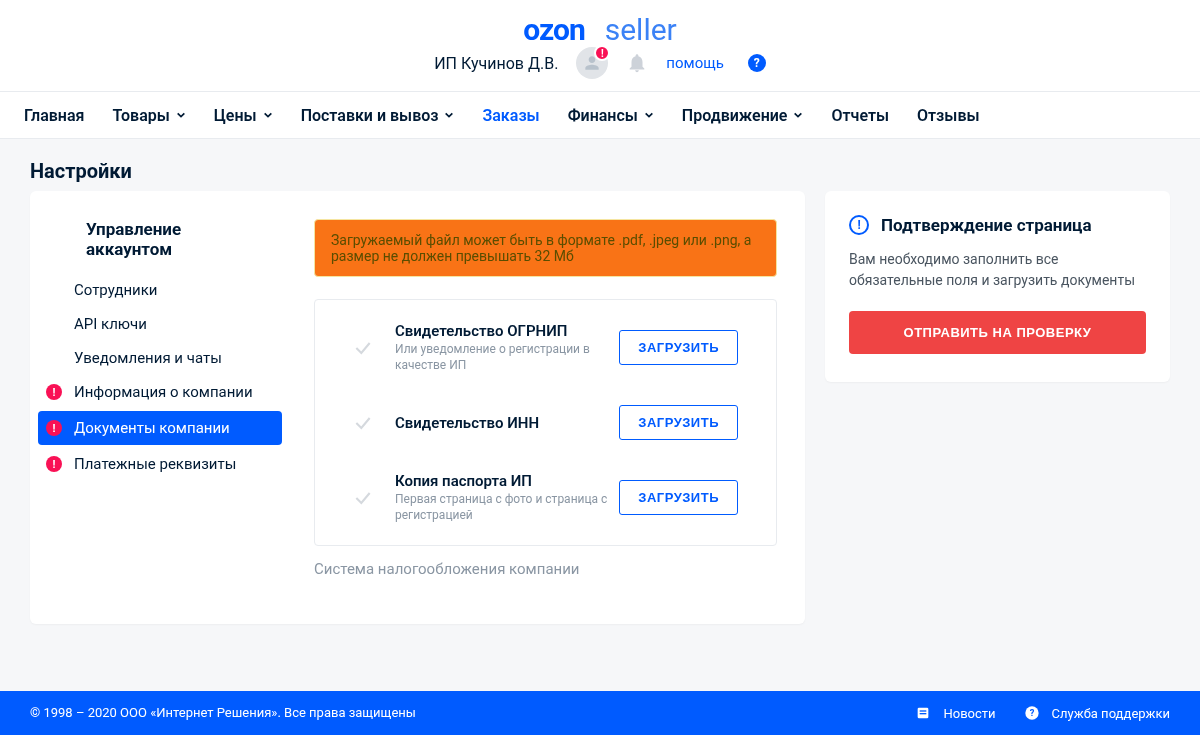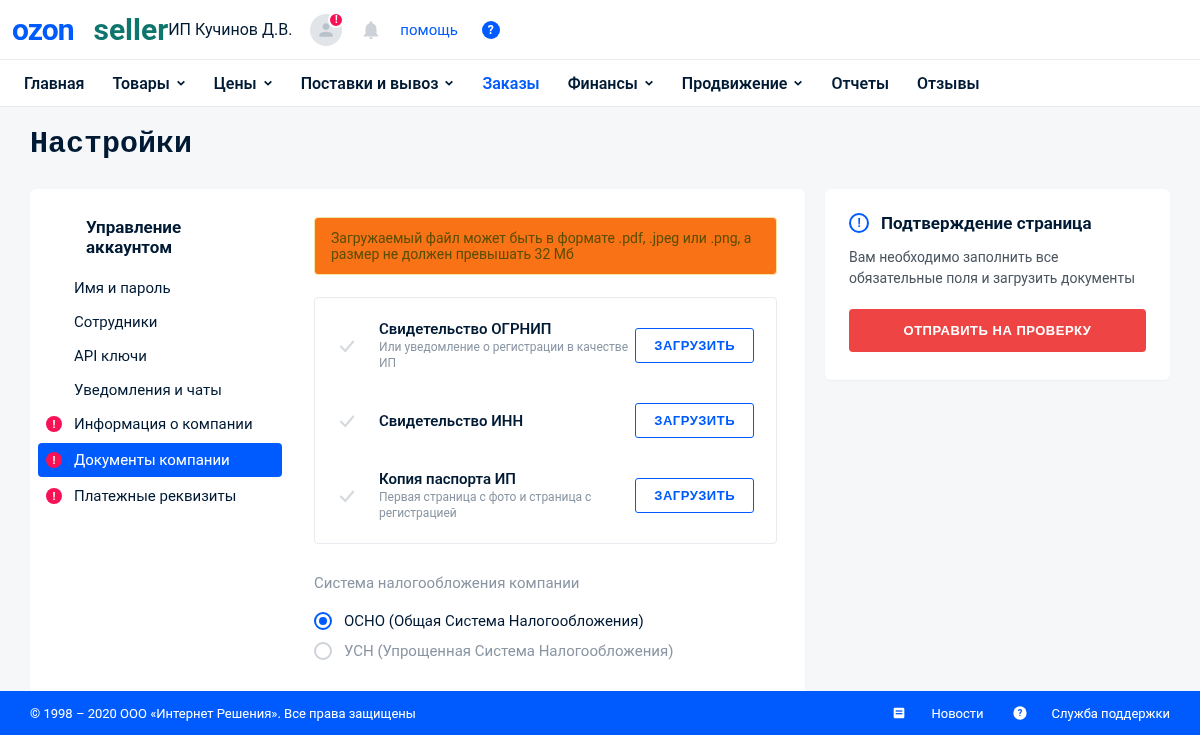--- a/index.html
+++ b/index.html
@@ -1,72 +1,72 @@
 <!DOCTYPE html>
 <html><head>
 <meta charset="utf-8">
 <style>
 * { margin: 0; padding: 0; box-sizing: border-box; }
 body { font-family: -apple-system, BlinkMacSystemFont, "Segoe UI", Roboto, Arial, sans-serif; background: #f6f7f9; color: #001a34; }
-.header { background: #fff; display: flex; align-items: center; padding: 12px 12px; justify-content: flex-start; }
+.header { background: #fff; display: flex; align-items: center; padding: 12px 12px; justify-content: center; flex-direction: column; }
 .logo { display: flex; align-items: baseline; }
 .logo-ozon { color: #005bff; font-weight: 700; font-size: 30px; letter-spacing: -1px; }
-.logo-seller { color: #0f766e; font-size: 30px; font-weight: 700; margin-left: 20px; letter-spacing: 0px; }
+.logo-seller { color: #3b82f6; font-size: 30px; font-weight: 400; margin-left: 20px; letter-spacing: 0px; }
 .header-right { display: flex; align-items: center; gap: 18px; }
 .username { font-size: 16px; color: #001a34; }
 .avatar-wrap { position: relative; }
 .avatar { width: 32px; height: 32px; border-radius: 50%; background: #e1e4e8; display: flex; align-items: center; justify-content: center; }
 .avatar svg { width: 20px; height: 20px; fill: #b8c2cc; }
 .badge-dot { position: absolute; top: -2px; right: -2px; width: 16px; height: 16px; border-radius: 50%; background: #f91155; color: #fff; font-size: 10px; font-weight: 700; display: flex; align-items: center; justify-content: center; border: 2px solid #fff; }
 .bell { width: 22px; height: 22px; fill: #cdd2d9; }
 .help-link { color: #005bff; font-size: 15px; display: flex; align-items: center; gap: 24px; text-decoration: none; }
 .help-icon { width: 18px; height: 18px; border-radius: 50%; background: #005bff; color: #fff; font-size: 12px; font-weight: 700; display: flex; align-items: center; justify-content: center; }
 .nav { background: #fff; border-top: 1px solid #e8ebef; border-bottom: 1px solid #e8ebef; padding: 0 24px; display: flex; gap: 28px; min-height: 48px; align-items: center; }
 .nav-item { font-size: 16px; font-weight: 600; color: #001a34; cursor: pointer; display: flex; align-items: center; gap: 6px; padding: 12px 0; }
 .nav-item.active { color: #005bff; }
 .chevron { width: 10px; height: 10px; }
 .chevron polyline { fill: none; stroke: currentColor; stroke-width: 2; }
 .page { padding: 20px 30px; }
-.page-title { font-size: 30px; font-weight: 700; margin-bottom: 28px; font-family: Liberation Mono, monospace; }
+.page-title { font-size: 20px; font-weight: 700; margin-bottom: 8px; }
 .layout { display: flex; gap: 20px; align-items: flex-start; }
 .card { background: #fff; border-radius: 6px; box-shadow: 0 1px 2px rgba(0,0,0,0.04); }
 .main-card { flex: 1; display: flex; padding: 28px 0 32px; }
 .sidebar { width: 260px; padding: 0 0 0 0; }
 .sidebar-title { font-weight: 700; font-size: 17px; padding: 0 24px 14px 56px; }
 .sidebar-item { display: flex; align-items: center; padding: 8px 24px 8px 16px; font-size: 15px; position: relative; cursor: pointer; color: #001a34; }
 .sidebar-item .alert-dot { width: 16px; height: 16px; border-radius: 50%; background: #f91155; color: #fff; font-size: 11px; font-weight: 700; display: flex; align-items: center; justify-content: center; margin-right: 12px; flex-shrink: 0; }
 .sidebar-item .spacer { width: 28px; flex-shrink: 0; }
 .sidebar-item.active { background: #005bff; color: #fff; border-radius: 4px; margin: 2px 8px 2px 8px; padding-left: 8px; }
 .sidebar-item.active .alert-dot { margin-left: 0; }
 .content { flex: 1; padding: 0 28px 0 24px; }
 .notice { background: #f97316; border: 1px solid #f5e5a0; border-radius: 4px; padding: 12px 16px; font-size: 14px; color: #5a4d00; margin-bottom: 22px; }
-.doc-box { border: 1px solid #e8ebef; border-radius: 4px; padding: 6px 0; margin-bottom: 30px; }
+.doc-box { border: 1px solid #e8ebef; border-radius: 4px; padding: 6px 16px; margin-bottom: 14px; }
 .doc-row { display: flex; align-items: center; padding: 16px 22px; }
 .doc-row + .doc-row { border-top: none; }
 .check { width: 20px; height: 20px; margin-right: 22px; flex-shrink: 0; }
 .check svg { width: 20px; height: 20px; stroke: #d5d9de; fill: none; stroke-width: 2.5; }
 .doc-info { flex: 1; }
 .doc-title { font-weight: 600; font-size: 15px; }
 .doc-sub { font-size: 12px; color: #8a96a3; margin-top: 2px; line-height: 1.3; }
 .upload-btn { border: 1px solid #005bff; color: #005bff; background: #fff; font-size: 13px; font-weight: 600; letter-spacing: 0.5px; padding: 9px 18px; border-radius: 3px; cursor: pointer; }
 .tax-label { color: #8a96a3; font-size: 15px; margin-bottom: 14px; }
 .radio-row { display: flex; align-items: center; gap: 12px; padding: 6px 0; font-size: 15px; cursor: pointer; }
 .radio { width: 18px; height: 18px; border-radius: 50%; border: 2px solid #cdd2d9; display: flex; align-items: center; justify-content: center; flex-shrink: 0; }
 .radio.checked { border-color: #005bff; }
 .radio.checked::after { content: ""; width: 8px; height: 8px; border-radius: 50%; background: #005bff; }
 .radio-row.disabled { color: #8a96a3; }
 .right-card { width: 345px; padding: 24px 24px 28px; }
 .right-header { display: flex; align-items: center; gap: 12px; margin-bottom: 14px; }
 .info-icon { width: 20px; height: 20px; border-radius: 50%; border: 2px solid #005bff; color: #005bff; font-size: 12px; font-weight: 700; display: flex; align-items: center; justify-content: center; flex-shrink: 0; }
 .right-title { font-weight: 700; font-size: 17px; }
 .right-text { font-size: 14px; color: #4a5560; line-height: 1.5; margin-bottom: 20px; }
 .submit-btn { width: 100%; background: #ef4444; color: #fff; border: none; padding: 14px; font-size: 13px; font-weight: 600; letter-spacing: 0.5px; border-radius: 4px; cursor: not-allowed; }
-.footer { background: #005bff; color: #fff; padding: 14px 30px; display: flex; justify-content: space-between; align-items: center; font-size: 13px; position: fixed; bottom: 0; left: 0; right: 0; }
+.footer { background: #005bff; color: #fff; padding: 14px 30px; display: flex; justify-content: space-between; align-items: flex-start; font-size: 13px; position: fixed; bottom: 0; left: 0; right: 0; }
 .footer-right { display: flex; gap: 28px; }
-.footer-link { display: flex; align-items: center; gap: 24px; color: #fff; cursor: pointer; }
+.footer-link { display: flex; align-items: center; gap: 12px; color: #fff; cursor: pointer; }
 .footer-icon { width: 16px; height: 16px; }
 </style>
 </head>
 <body>
 
 <div class="header">
   <div class="logo">
     <span class="logo-ozon">ozon</span>
     <span class="logo-seller">seller</span>
   </div>
@@ -135,24 +135,20 @@
     </div>
   </div>
 
 <div class="page">
   <h1 class="page-title">Настройки</h1>
   <div class="layout">
     <div class="card main-card">
       <div class="sidebar">
         <div class="sidebar-title">Управление аккаунтом</div>
         <div id="sidebar-items">
-            <div class="sidebar-item">
-              <span class="spacer"></span>
-              <span>Имя и пароль</span>
-            </div>
             <div class="sidebar-item">
               <span class="spacer"></span>
               <span>Сотрудники</span>
             </div>
             <div class="sidebar-item">
               <span class="spacer"></span>
               <span>API ключи</span>
             </div>
             <div class="sidebar-item">
               <span class="spacer"></span>
@@ -199,30 +195,20 @@
                   <polyline points="4,12 10,18 20,6"></polyline>
                 </svg></div>
               <div class="doc-info">
                 <div class="doc-title">Копия паспорта ИП</div>
                 <div class="doc-sub">Первая страница с фото и страница с регистрацией</div>
               </div>
               <button class="upload-btn">ЗАГРУЗИТЬ</button>
             </div>
           </div>
         <div class="tax-label">Система налогообложения компании</div>
-        <div id="tax-options">
-            <div class="radio-row">
-              <div class="radio checked"></div>
-              <span>ОСНО (Общая Система Налогообложения)</span>
-            </div>
-            <div class="radio-row disabled">
-              <div class="radio"></div>
-              <span>УСН (Упрощенная Система Налогообложения)</span>
-            </div>
-          </div>
       </div>
     </div>
     <div class="card right-card">
       <div class="right-header">
         <div class="info-icon">!</div>
         <div class="right-title">Подтверждение страница</div>
       </div>
       <div class="right-text">Вам необходимо заполнить все обязательные поля и загрузить документы</div>
       <button class="submit-btn" disabled="">ОТПРАВИТЬ НА ПРОВЕРКУ</button>
     </div>

